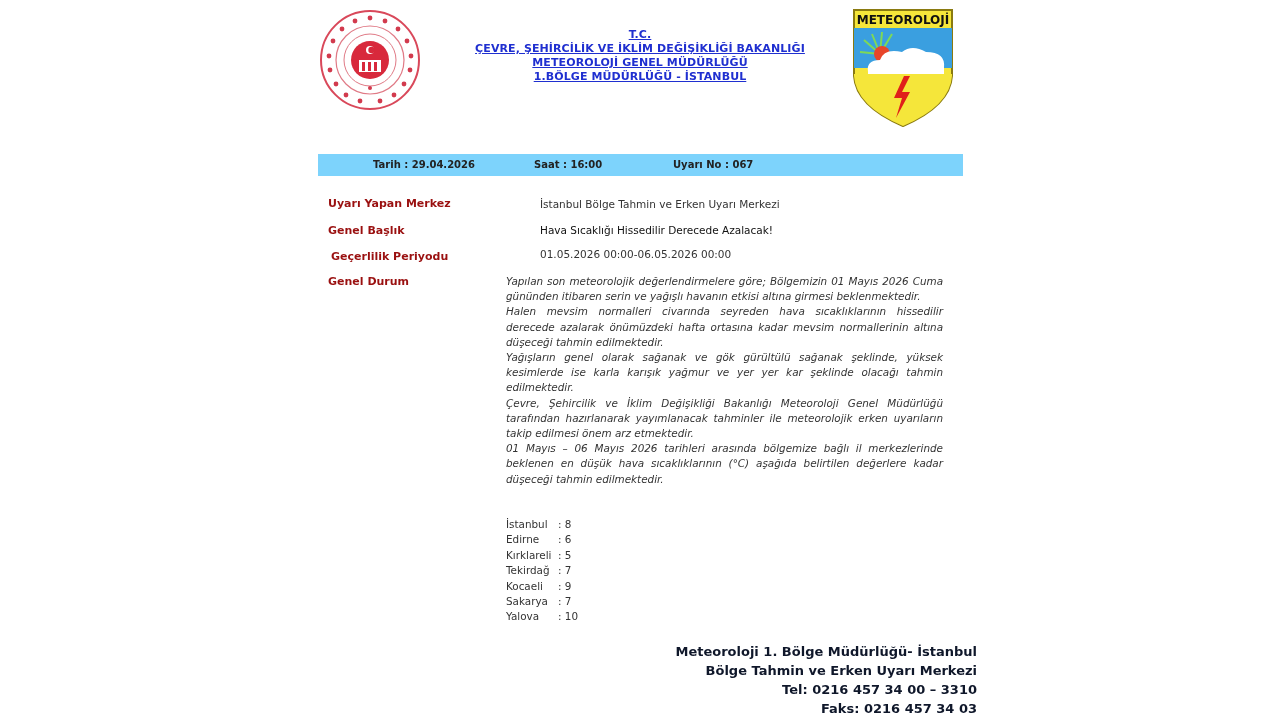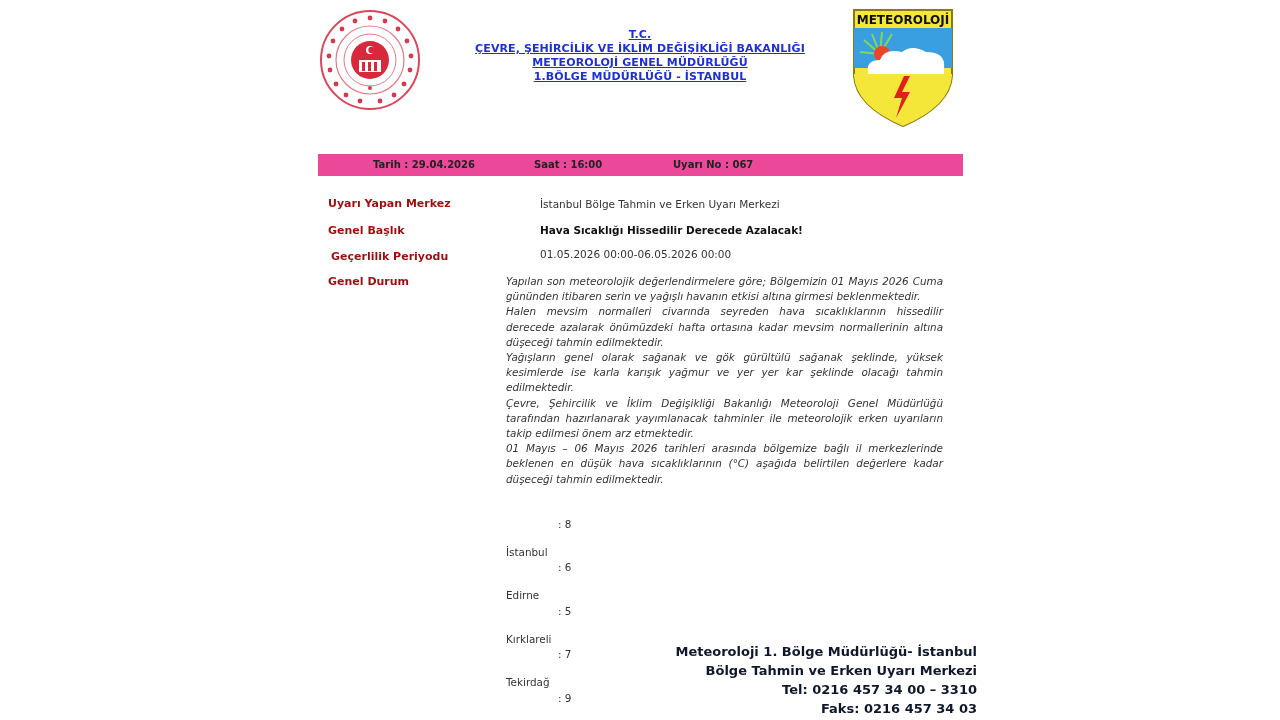--- a/index.html
+++ b/index.html
@@ -5,36 +5,36 @@
     html, body { margin: 0; padding: 0; background: #ffffff; }
     body { width: 1280px; height: 720px; position: relative; overflow: hidden; font-family: "DejaVu Sans", sans-serif; }
     .page { position: absolute; left: 310px; top: 0; width: 660px; height: 720px; }
 
     .logo-left { position: absolute; left: 8px; top: 8px; width: 104px; height: 104px; }
     .logo-right { position: absolute; left: 540px; top: 6px; width: 106px; height: 122px; }
 
     .header-text { position: absolute; left: 120px; top: 28px; width: 420px; text-align: center; color: #1f2fd0; font-weight: bold; font-size: 11px; line-height: 14px; letter-spacing: 0.1px; }
     .header-text div { white-space: nowrap; text-decoration: underline; }
 
-    .info-bar { position: absolute; left: 8px; top: 154px; width: 645px; height: 22px; background: #ec4899; font-size: 10px; font-weight: bold; color: #222; }
+    .info-bar { position: absolute; left: 8px; top: 154px; width: 645px; height: 22px; background: #7dd3fc; font-size: 10px; font-weight: bold; color: #222; }
     .info-bar span { position: absolute; top: 5px; white-space: nowrap; }
     .ib-date { left: 55px; }
     .ib-time { left: 216px; }
     .ib-no { left: 355px; text-align: right; }
 
     .row-label { position: absolute; left: 18px; color: #9a1010; font-weight: bold; font-size: 11px; white-space: nowrap; }
     .row-value { position: absolute; left: 196px; color: #333; font-size: 10.5px; white-space: nowrap; margin-left: 34px; }
-    .row-value.bold { font-weight: bold; color: #111; }
+    .row-value.bold { font-weight: normal; color: #111; }
 
     .body-text { position: absolute; left: 196px; top: 274px; width: 437px; color: #333; font-size: 10.4px; line-height: 15.2px; text-align: justify; }
     .body-text p { margin: 0; font-style: italic; }
 
     .temps { position: absolute; left: 196px; top: 517px; color: #333; font-size: 10.4px; line-height: 15.4px; }
     .temp-row { display: flex; white-space: nowrap; }
-    .temp-city { display: inline-block; width: 52px; margin-top: 28px; }
+    .temp-city { display: inline-block; width: 52px; }
 
     .footer { position: absolute; right: -7px; top: 642px; text-align: right; color: #0f172a; font-weight: bold; font-size: 13px; line-height: 19px; }
     .footer div { white-space: nowrap; }
   </style>
 </head>
 <body>
 
 <div class="page">
 
   <div class="logo-left">

